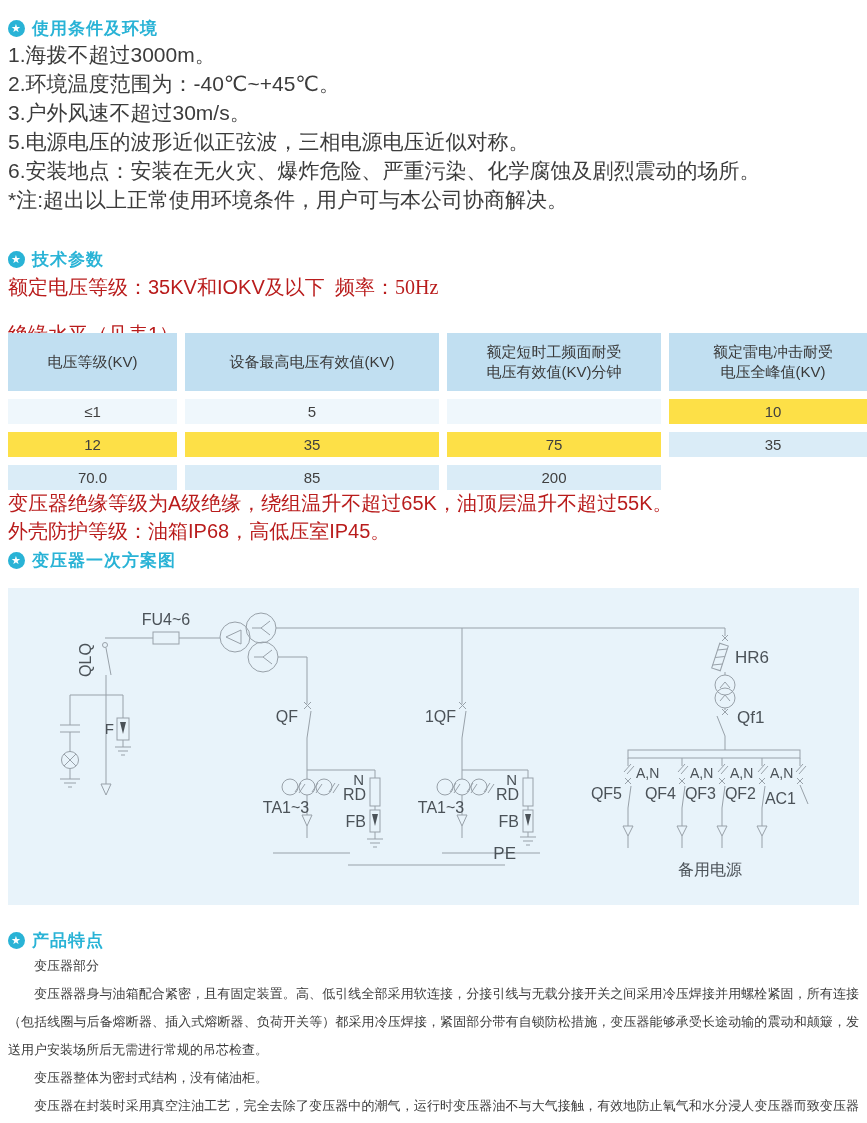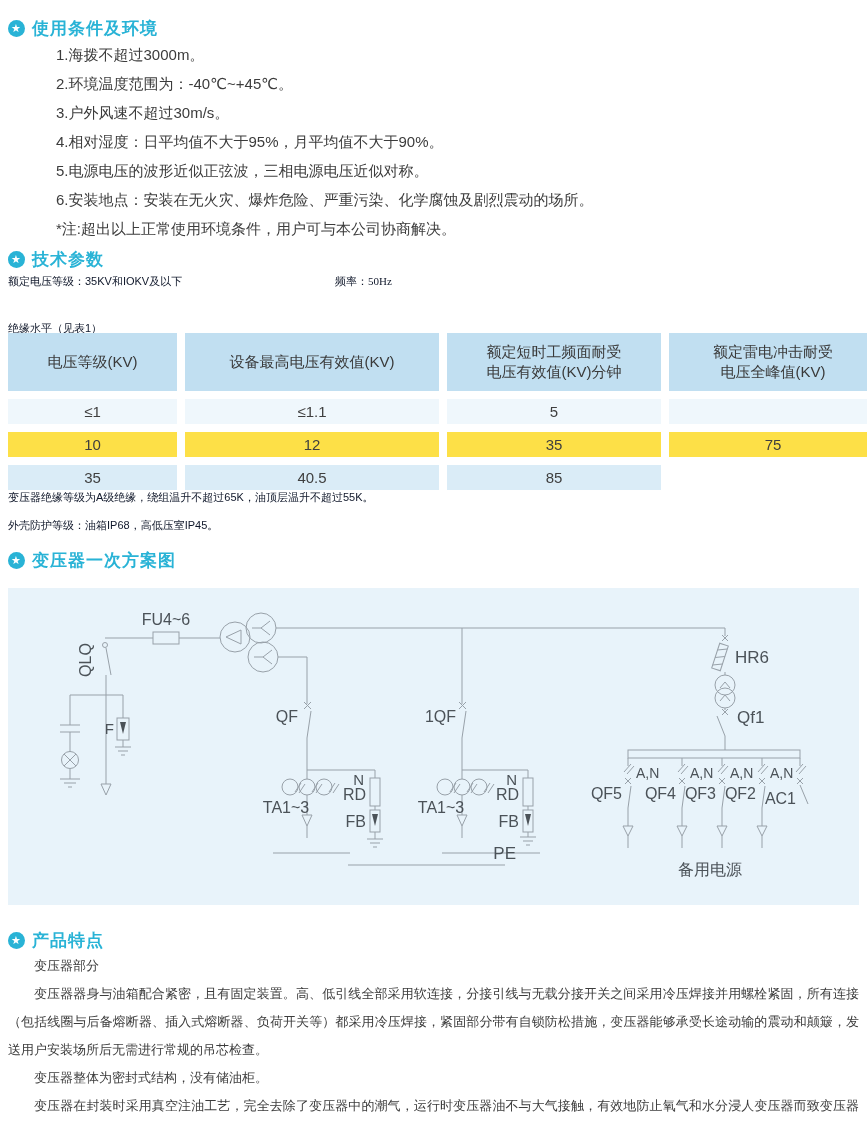--- a/index.html
+++ b/index.html
@@ -8,22 +8,22 @@
     font-family:"Liberation Sans","DejaVu Sans",sans-serif;color:#3c3c3c;overflow:hidden;
   }
   .sec-title{
     position:absolute;left:8px;display:flex;align-items:center;gap:7px;
     color:#29b3d6;font-size:17px;font-weight:bold;letter-spacing:1px;
   }
   .icon-star{
     width:17px;height:17px;border-radius:50%;background:#29b3d6;color:#fff;
     font-size:11px;line-height:17px;text-align:center;flex:0 0 auto;font-weight:normal;
   }
-  .textline{position:absolute;left:8px;font-size:11px;color:#0f172a;white-space:nowrap;}
-  .usage-list{position:absolute;left:8px;top:40px;font-size:15px;line-height:29px;color:#3c3c3c;margin-left:48px;}
+  .textline{position:absolute;left:8px;font-size:20px;color:#b91c1c;white-space:nowrap;}
+  .usage-list{position:absolute;left:8px;top:40px;font-size:21px;line-height:29px;color:#3c3c3c;}
   .tbl{
     position:absolute;left:8px;top:333px;width:690px;
     display:grid;grid-template-columns:169px 254px 214px 208px;gap:8px;background:#fff;
   }
   .th{
     background:#c1dff1;height:58px;display:flex;align-items:center;justify-content:center;
     text-align:center;font-size:15px;color:#3a3a3a;white-space:pre-line;line-height:20px;
   }
   .td{height:25px;display:flex;align-items:center;justify-content:center;font-size:15px;color:#3f3f3f;}
   .row1{background:#eff7fc;}
@@ -43,21 +43,20 @@
 <body>
 
 <div class="sec-title" style="top:17px;">
   <span class="icon-star">★</span>
   <span>使用条件及环境</span>
 </div>
 <div class="usage-list">
   <div>1.海拨不超过3000m。</div>
   <div>2.环境温度范围为：-40℃~+45℃。</div>
   <div>3.户外风速不超过30m/s。</div>
-  <div>4.相对湿度：日平均值不大于95%，月平均值不大于90%。</div>
   <div>5.电源电压的波形近似正弦波，三相电源电压近似对称。</div>
   <div>6.安装地点：安装在无火灾、爆炸危险、严重污染、化学腐蚀及剧烈震动的场所。</div>
   <div>*注:超出以上正常使用环境条件，用户可与本公司协商解决。</div>
 </div>
 
 <div class="sec-title" style="top:248px;">
   <span class="icon-star">★</span>
   <span>技术参数</span>
 </div>
 <div class="textline" style="top:274px;">额定电压等级：35KV和IOKV及以下</div>
@@ -66,32 +65,32 @@
 
 <div class="tbl">
   <div class="th">电压等级(KV)</div>
   <div class="th">设备最高电压有效值(KV)</div>
   <div class="th">额定短时工频面耐受
 电压有效值(KV)分钟</div>
   <div class="th">额定雷电冲击耐受
 电压全峰值(KV)</div>
 
   <div class="td row1">≤1</div>
-  <div class="td row1">≤1.1</div>
   <div class="td row1">5</div>
   <div class="td row1"></div>
 
   <div class="td row2">10</div>
   <div class="td row2">12</div>
   <div class="td row2">35</div>
   <div class="td row2">75</div>
 
   <div class="td row3">35</div>
-  <div class="td row3">40.5</div>
+  <div class="td row3">70.0</div>
   <div class="td row3">85</div>
+  <div class="td row3">200</div>
 </div>
 
 <div class="textline" style="top:490px;">变压器绝缘等级为A级绝缘，绕组温升不超过65K，油顶层温升不超过55K。</div>
 <div class="textline" style="top:518px;">外壳防护等级：油箱IP68，高低压室IP45。</div>
 
 <div class="sec-title" style="top:549px;">
   <span class="icon-star">★</span>
   <span>变压器一次方案图</span>
 </div>
 

